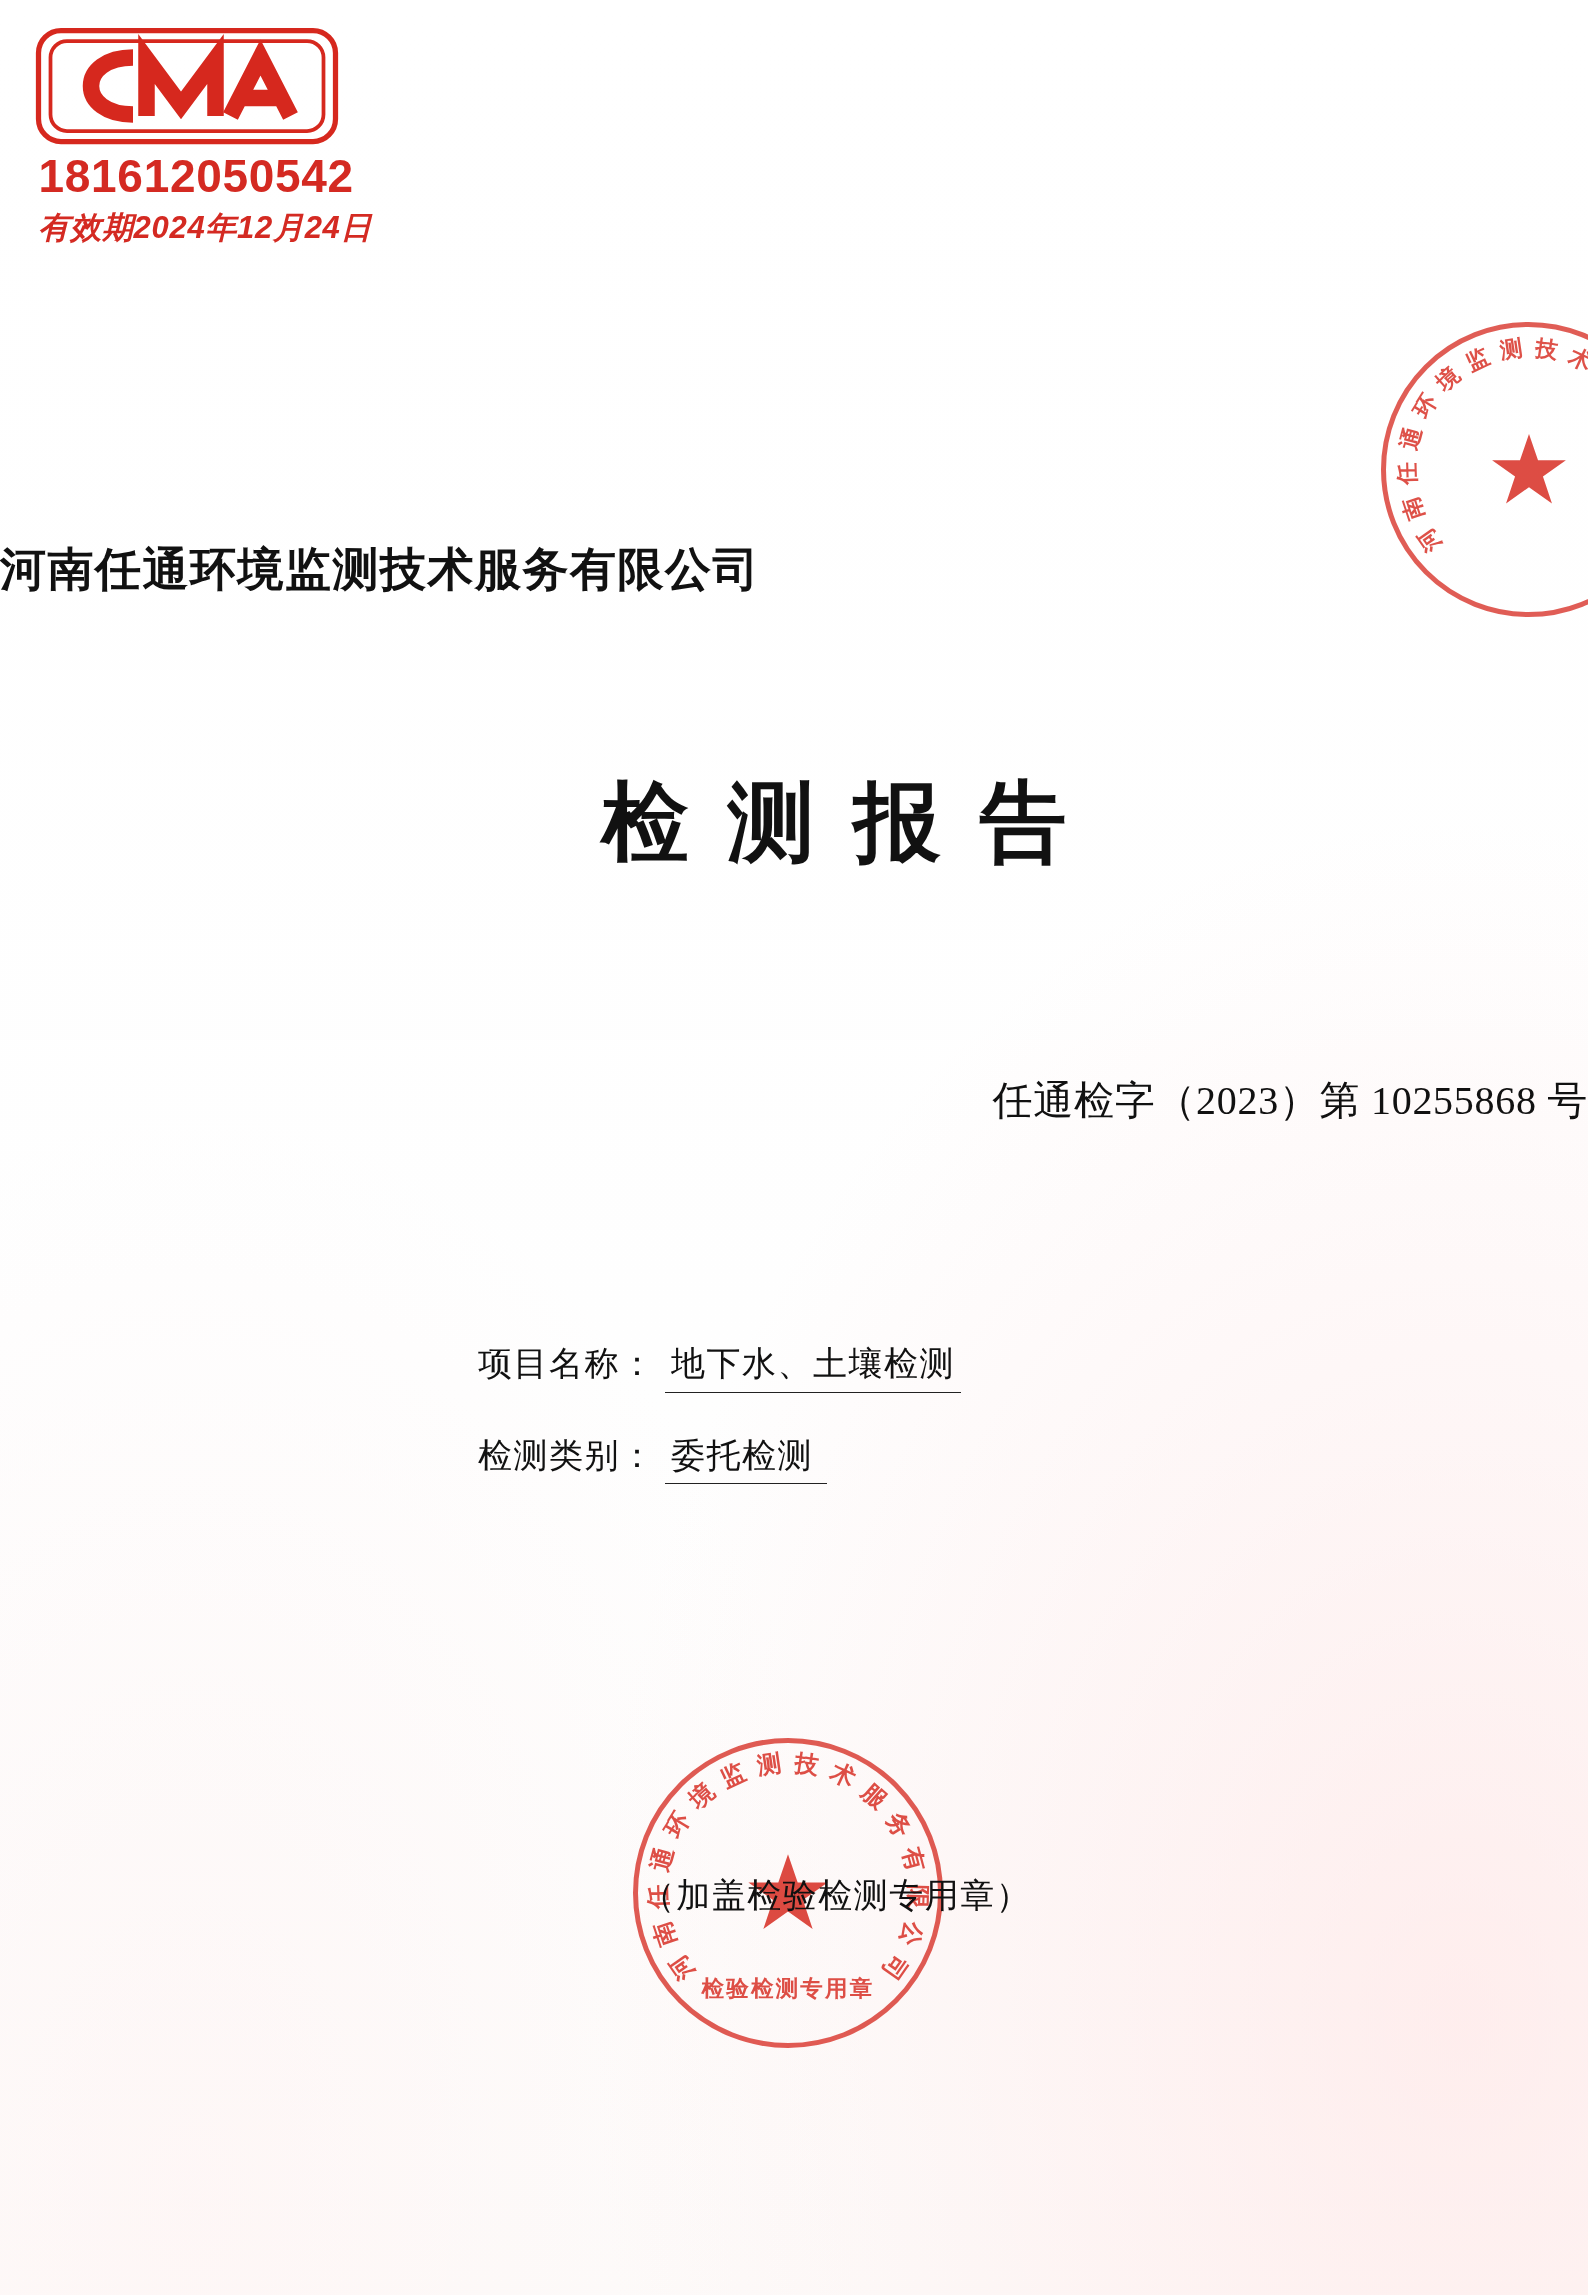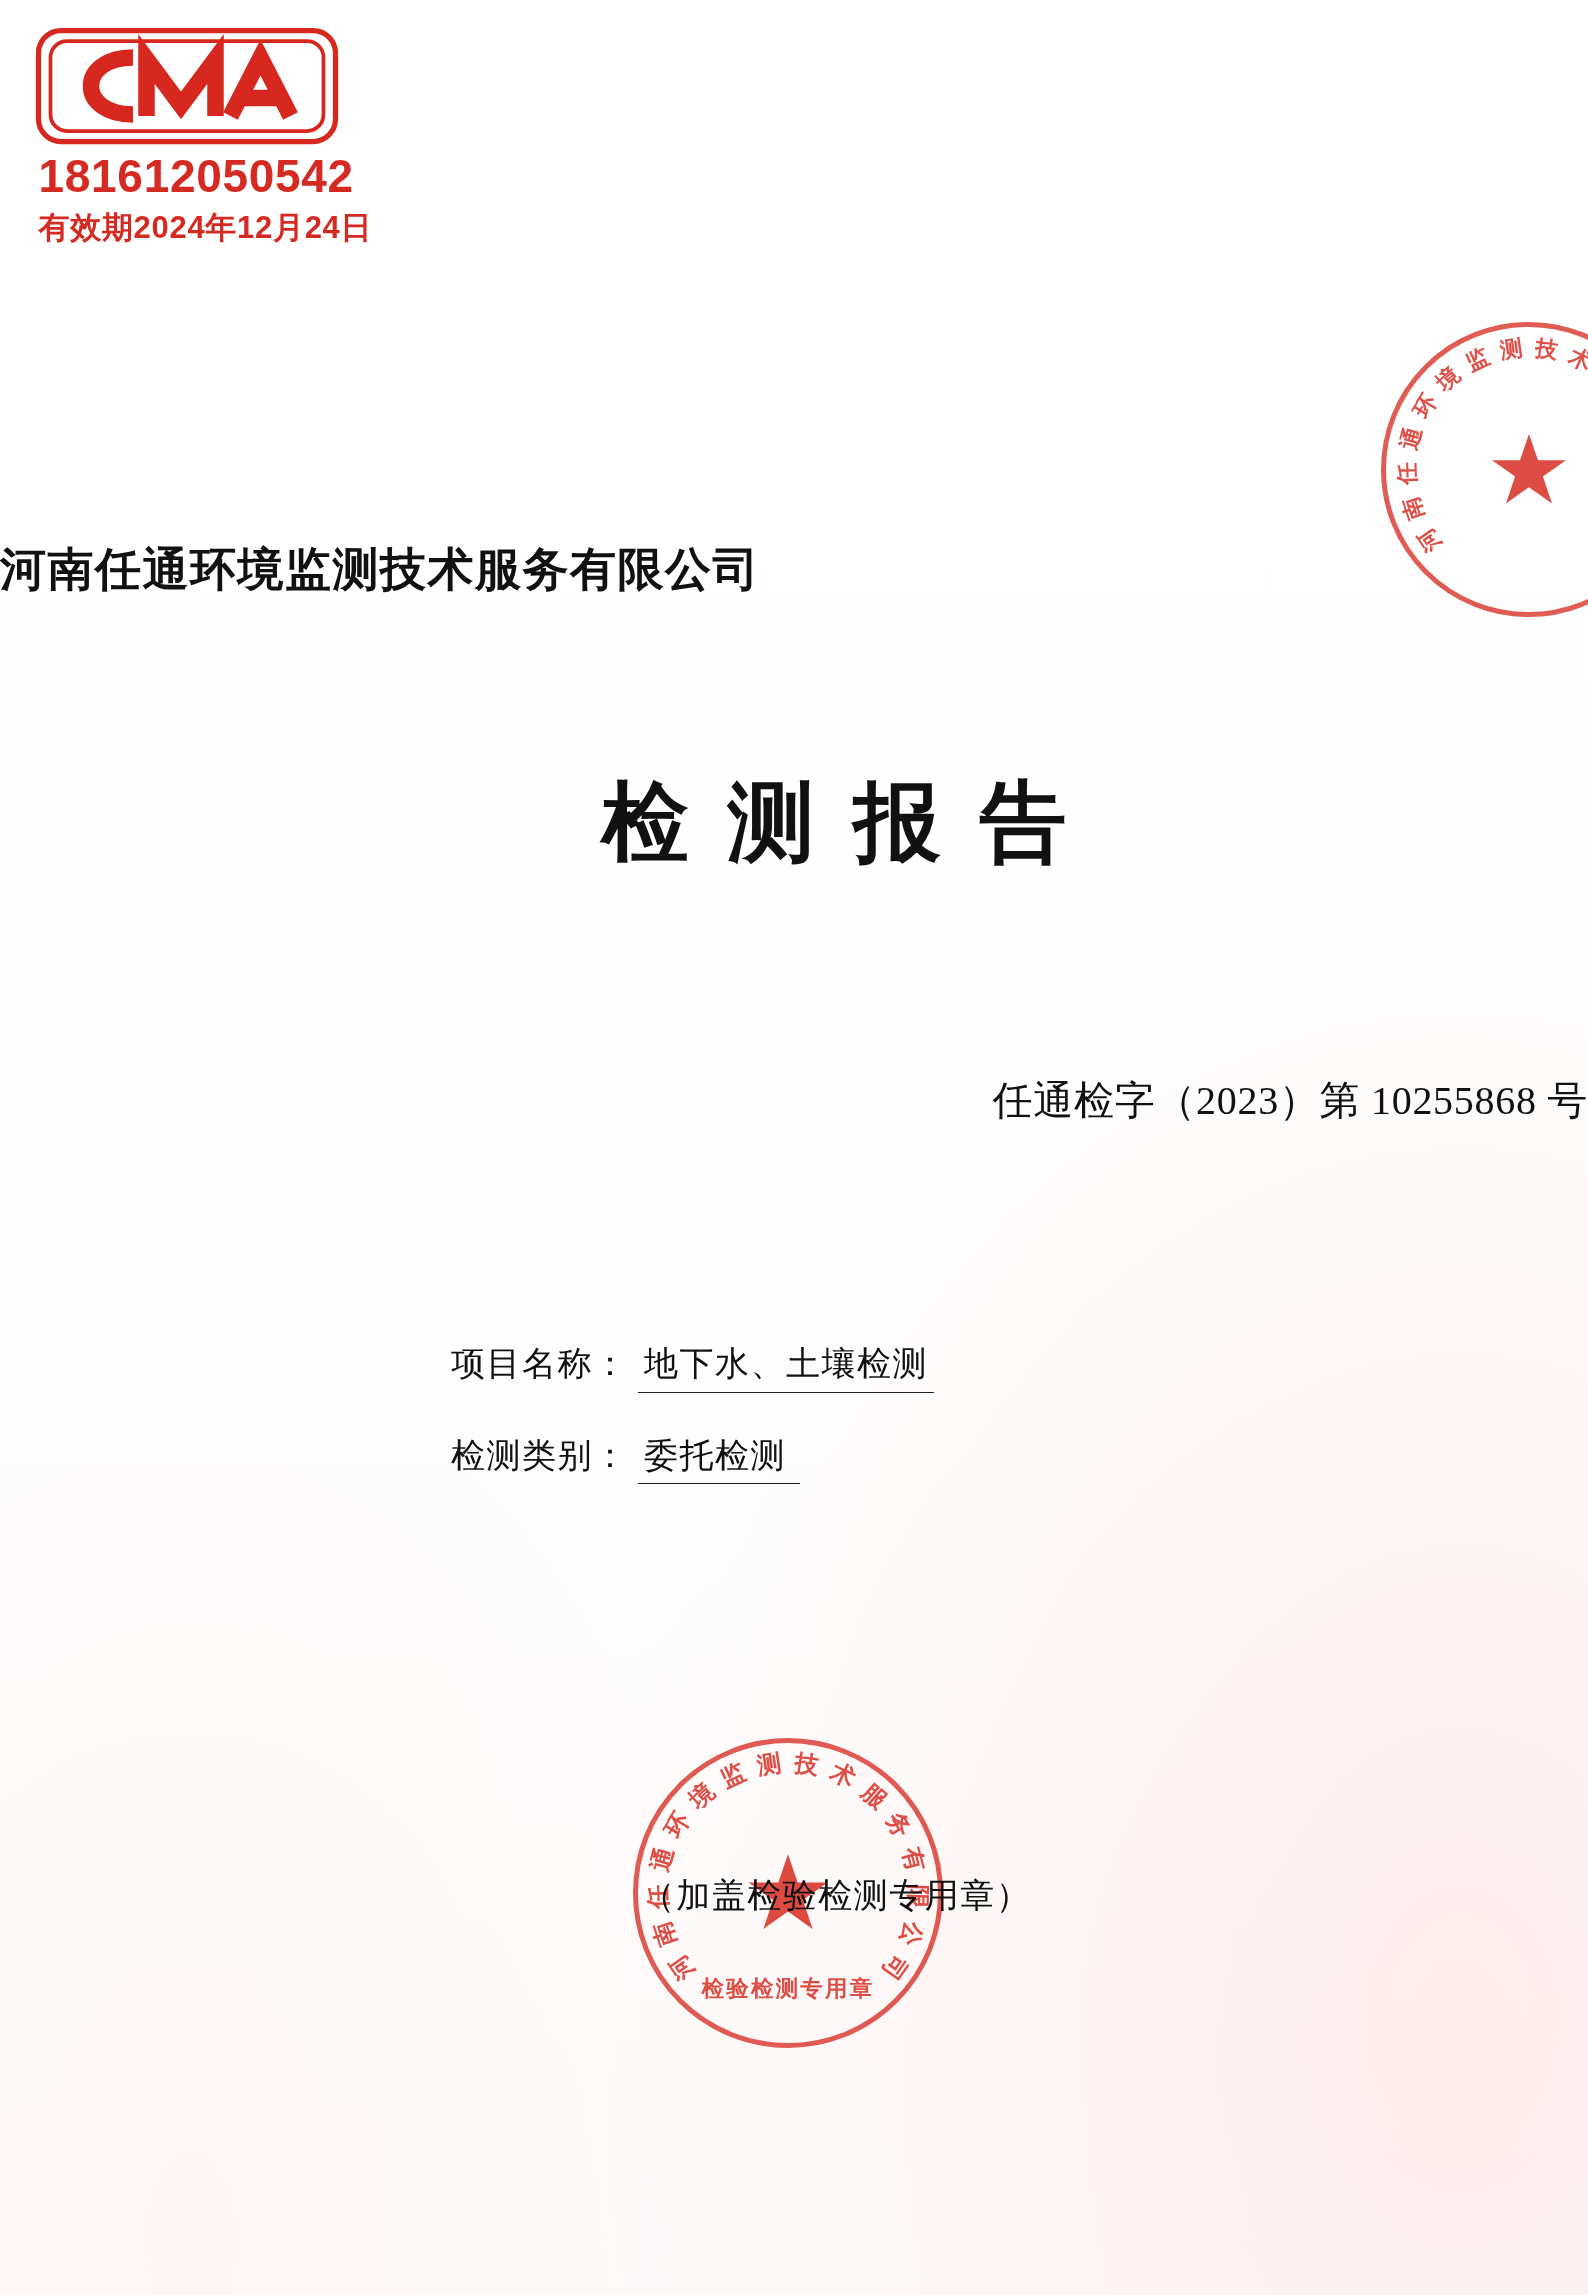--- a/index.html
+++ b/index.html
@@ -49,20 +49,21 @@
   }
   .cma-id {
     font-size: 46px;
     margin-top: 3px;
     margin-left: 4.5px;
   }
   .cma-valid {
     font-size: 31px;
     margin-top: 4.5px;
     margin-left: 4.5px;
+    font-style: italic;
   }
 
   
   .seal {
     position: absolute;
     border-radius: 50%;
     border: 5.2px solid rgba(214, 40, 30, 0.82);
     color: rgba(214, 40, 30, 0.88);
     pointer-events: none;
   }
@@ -144,21 +145,21 @@
     width: 100%;
     text-align: right;
     font-size: 40px;
     letter-spacing: 0.7px;
     color: #111;
   }
 
   .fields {
     position: absolute;
     top: 1341px;
-    left: 451px;
+    left: 478px;
     width: 824px;
   }
   .field-row {
     display: flex;
     align-items: baseline;
     margin-bottom: 40px;
     font-size: 34px;
     color: #111;
   }
   .field-label {

